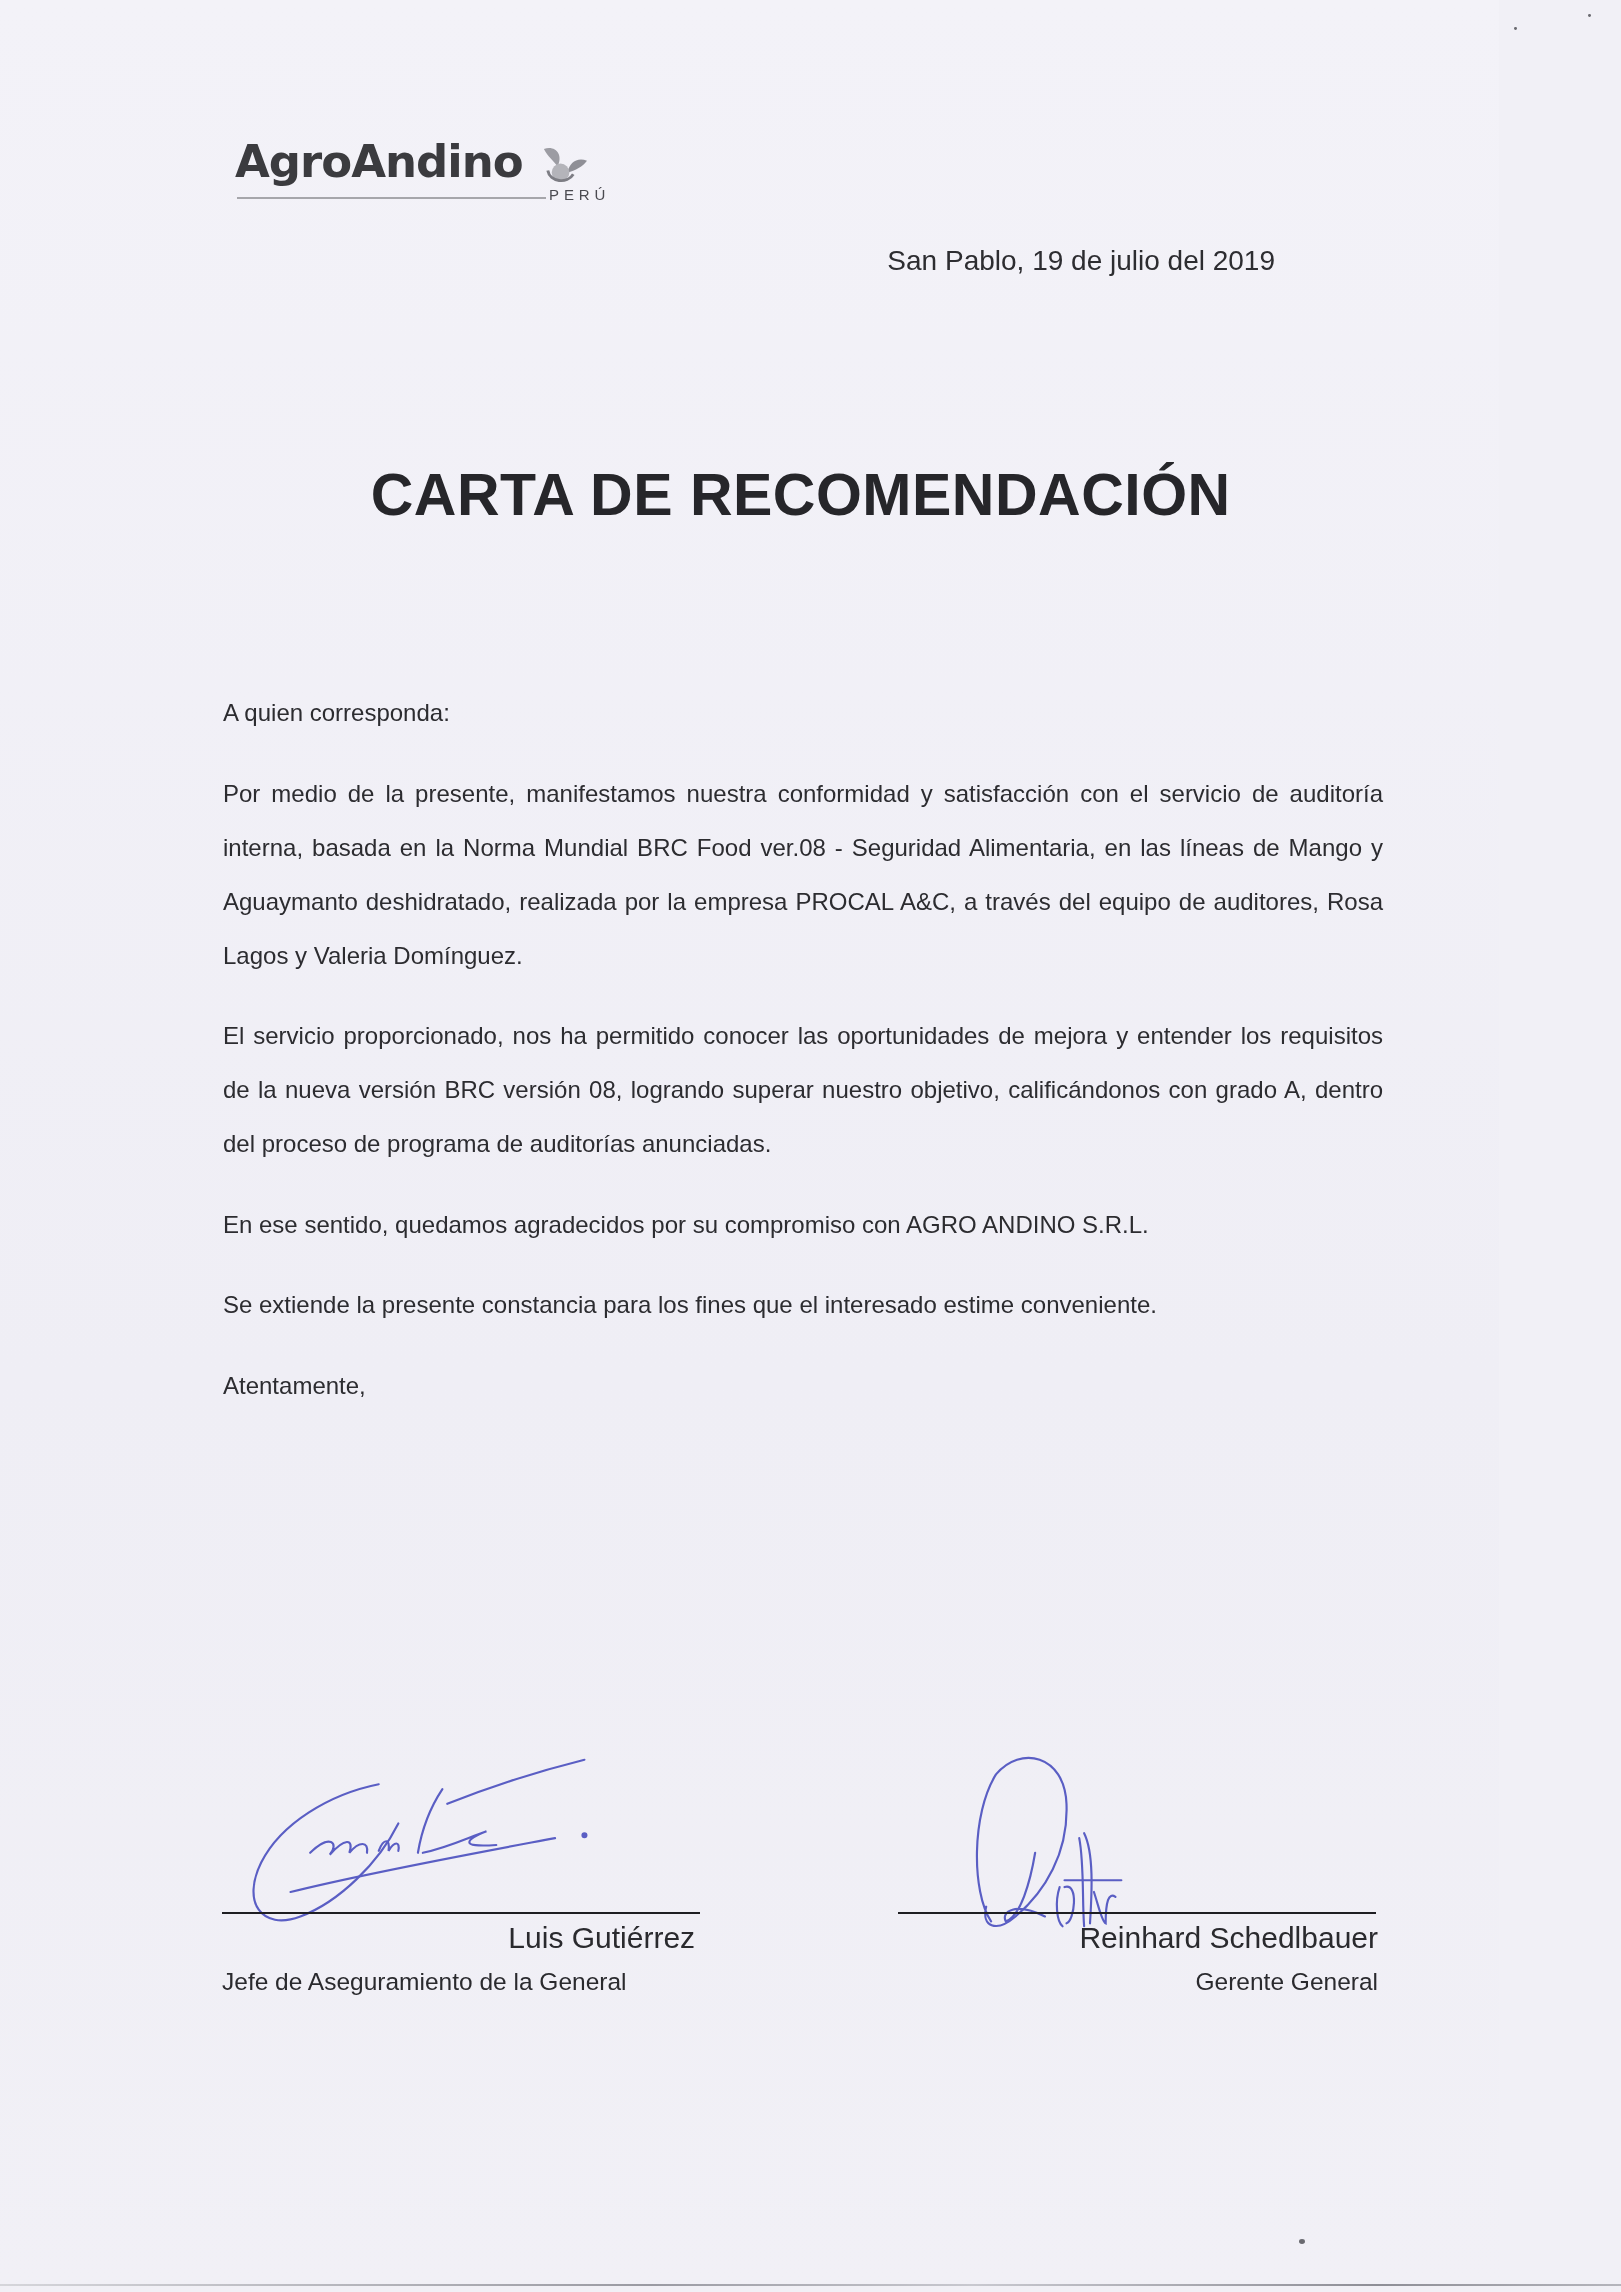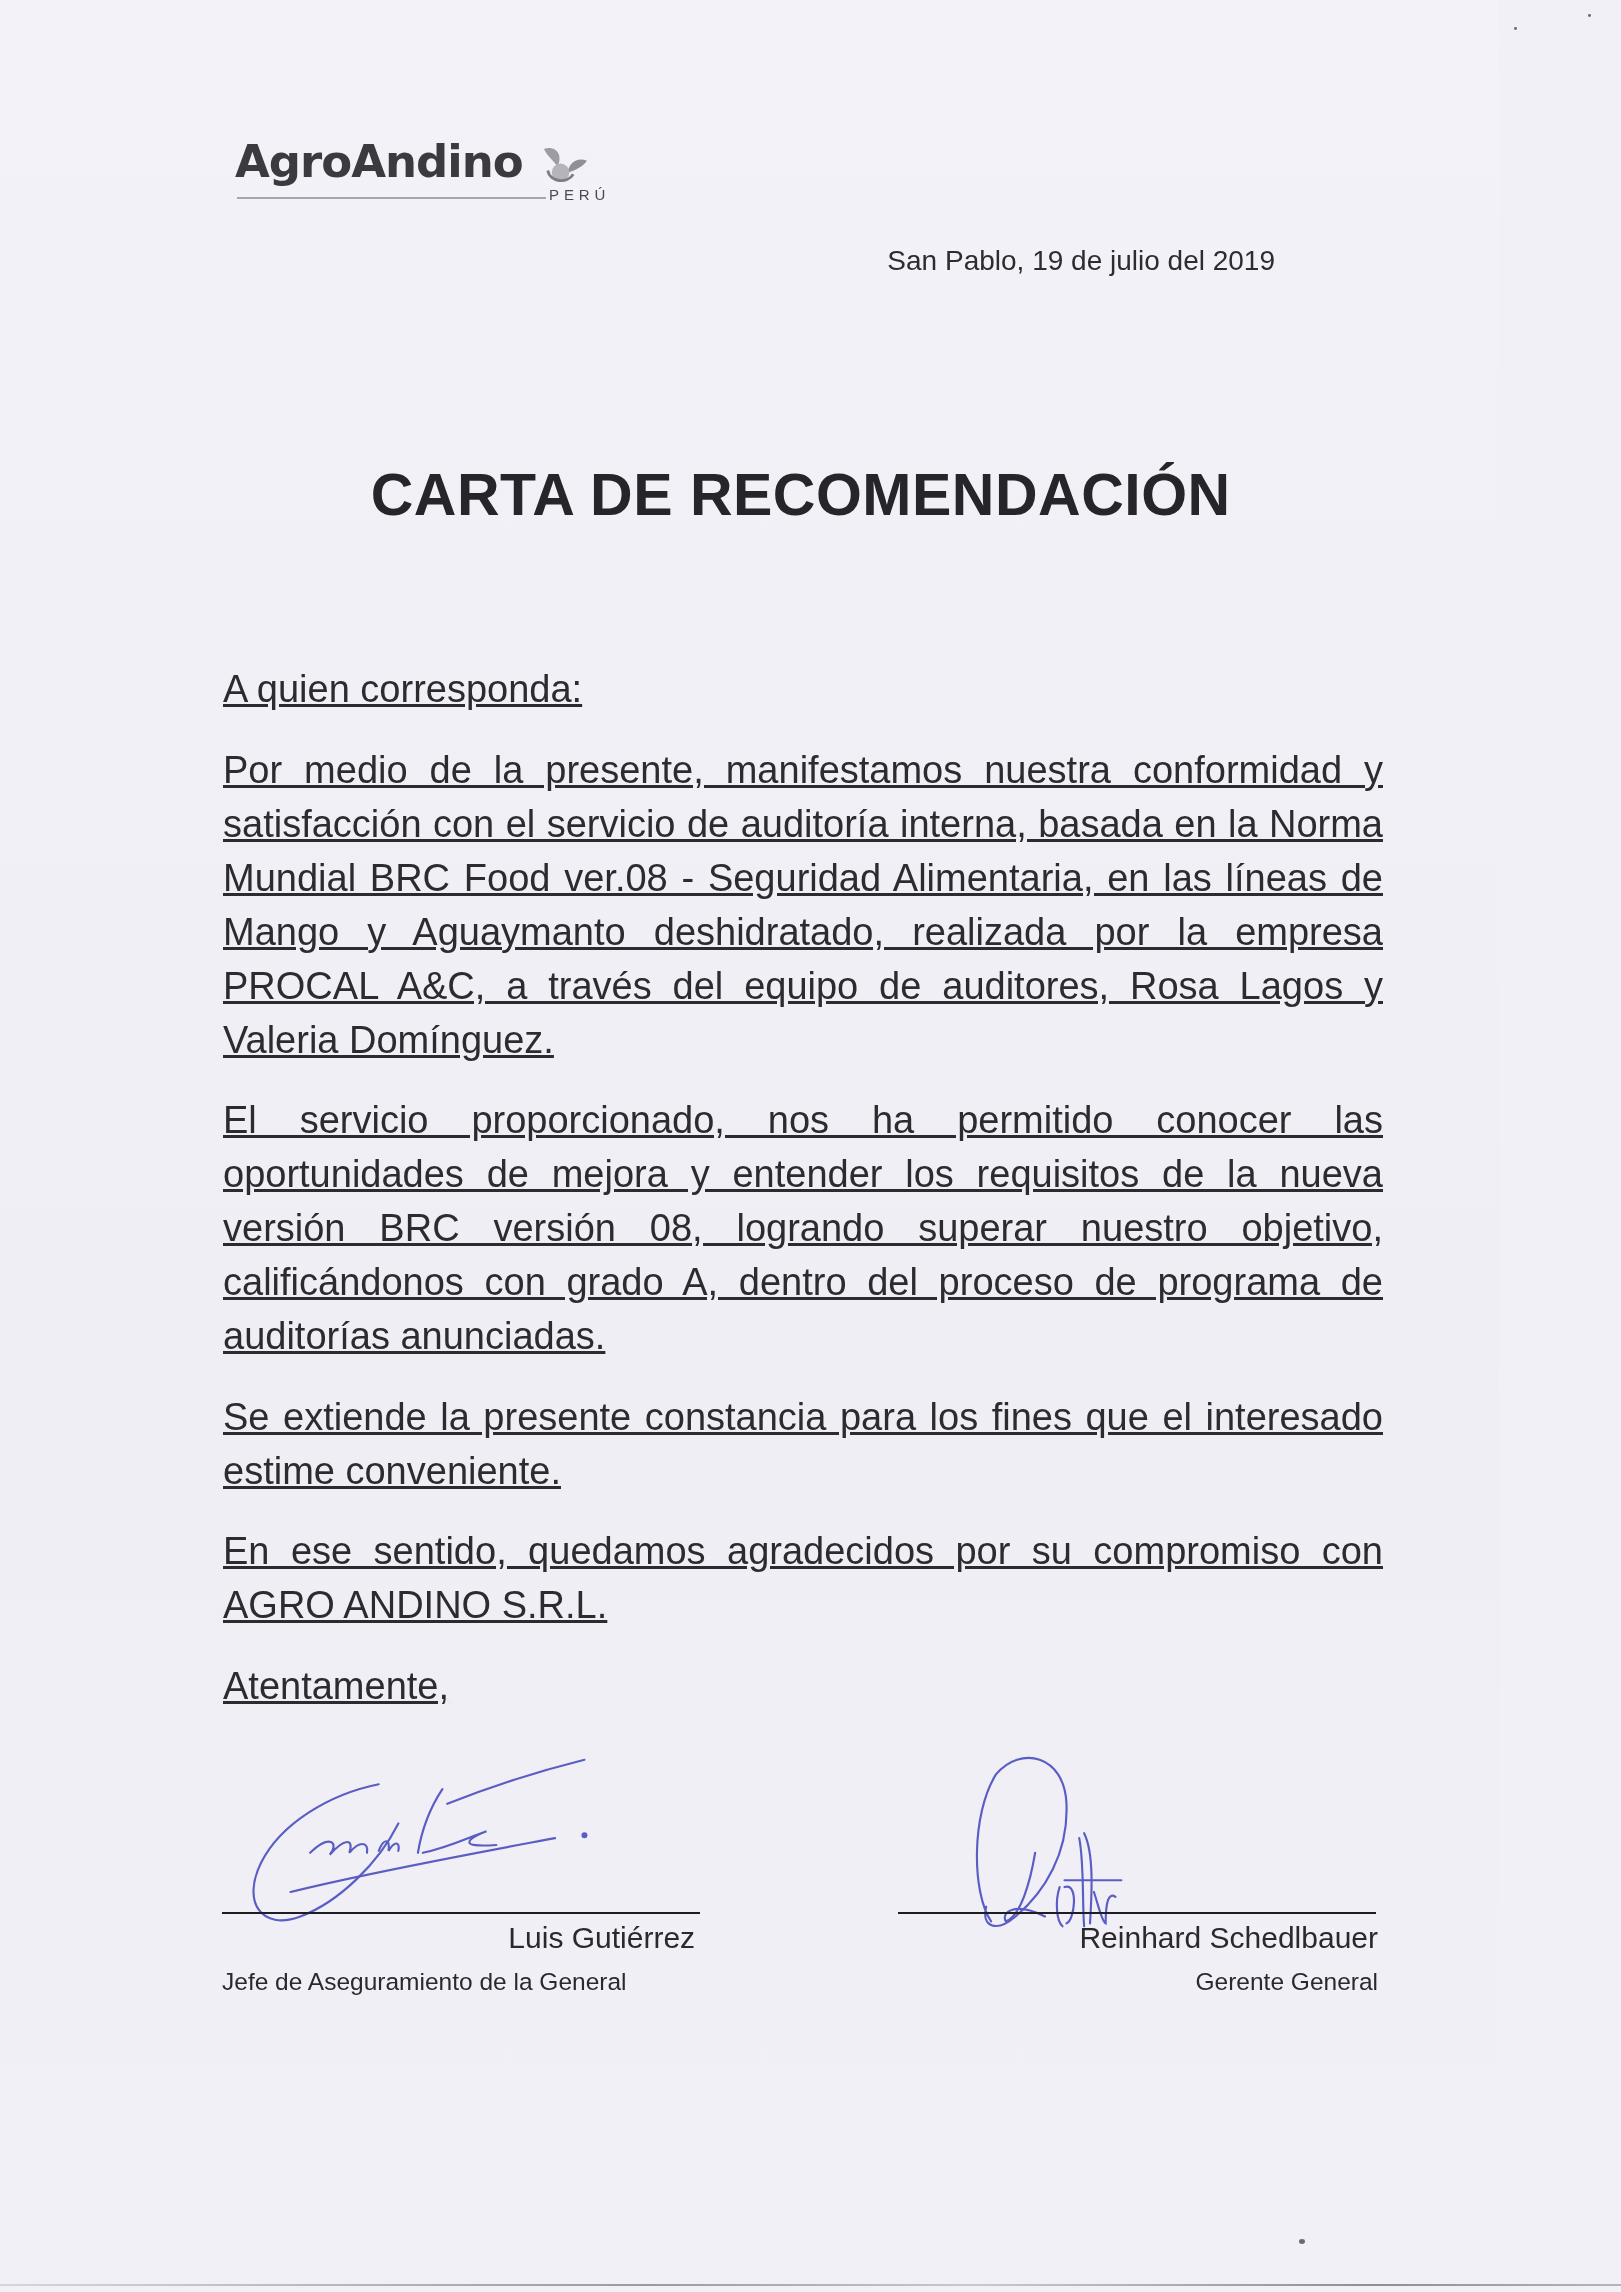--- a/index.html
+++ b/index.html
@@ -32,22 +32,22 @@
   .date {
     position: absolute; right: 224px; top: 245px;
     font-size: 28px; color: #2d2d31;
   }
   .title {
     position: absolute; left: 0; width: 1621px; top: 461px; text-align: center;
     font-size: 59px; font-weight: bold; color: #26262a; letter-spacing: 0.5px;
     transform: translateX(-9.8px);
   }
   .body {
-    position: absolute; left: 223px; width: 1160px; top: 662px;
-    font-size: 38px; line-height: 54px; color: #2c2c30; text-decoration: underline;
+    position: absolute; left: 223px; width: 1160px; top: 686px;
+    font-size: 24px; line-height: 54px; color: #2c2c30;
   }
   .body p { margin: 0 0 26.5px 0; text-align: justify; }
   .body p.greet { margin-bottom: 26.5px; text-align: left; }
   .sig {
     position: absolute; top: 1745px; width: 480px; height: 255px;
   }
   .sig.left { left: 222px; }
   .sig.right { left: 898px; }
   .sig svg.ink { position: absolute; left: 0; top: 0; width: 480px; height: 196px; overflow: visible; }
   .sig-line {
@@ -87,22 +87,22 @@
   </div>
 
   <div class="date">San Pablo, 19 de julio del 2019</div>
 
   <div class="title">CARTA DE RECOMENDACIÓN</div>
 
   <div class="body">
     <p class="greet">A quien corresponda:</p>
     <p>Por medio de la presente, manifestamos nuestra conformidad y satisfacción con el servicio de auditoría interna, basada en la Norma Mundial BRC Food ver.08 - Seguridad Alimentaria, en las líneas de Mango y Aguaymanto deshidratado, realizada por la empresa PROCAL A&amp;C, a través del equipo de auditores, Rosa Lagos y Valeria Domínguez.</p>
     <p>El servicio proporcionado, nos ha permitido conocer las oportunidades de mejora y entender los requisitos de la nueva versión BRC versión 08, logrando superar nuestro objetivo, calificándonos con grado A, dentro del proceso de programa de auditorías anunciadas.</p>
+    <p>En ese sentido, quedamos agradecidos por su compromiso con AGRO ANDINO S.R.L.</p>
     <p>Se extiende la presente constancia para los fines que el interesado estime conveniente.</p>
-    <p>En ese sentido, quedamos agradecidos por su compromiso con AGRO ANDINO S.R.L.</p>
     <p>Atentamente,</p>
   </div>
 
   <div class="sig left">
     <svg class="ink" viewBox="0 0 490 200">
       <g fill="none" stroke="#5a5ec4" stroke-width="2.2" stroke-linecap="round">
         <path d="M160 40 C110 50 60 80 40 120 C20 160 40 190 80 175 C120 160 160 120 180 80"></path>
         <path d="M70 150 C150 130 260 110 340 95"></path>
         <path d="M90 110 C110 90 120 100 110 112 C125 95 135 95 130 110 C140 98 150 98 148 110"></path>
         <path d="M160 108 C165 95 172 95 170 108 C176 98 182 98 180 108"></path>

